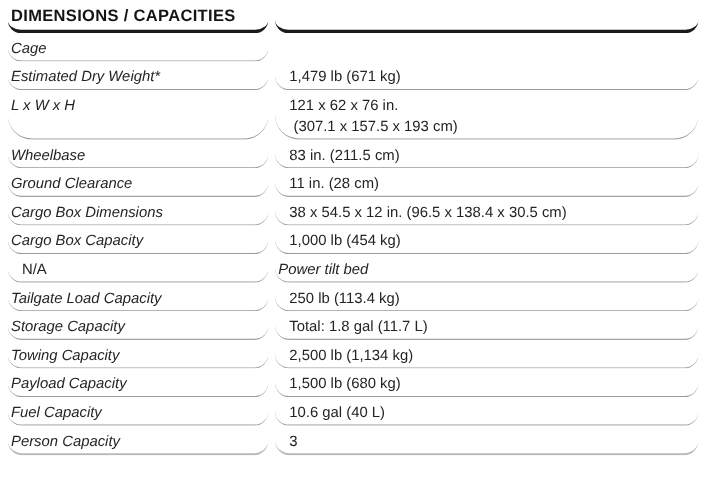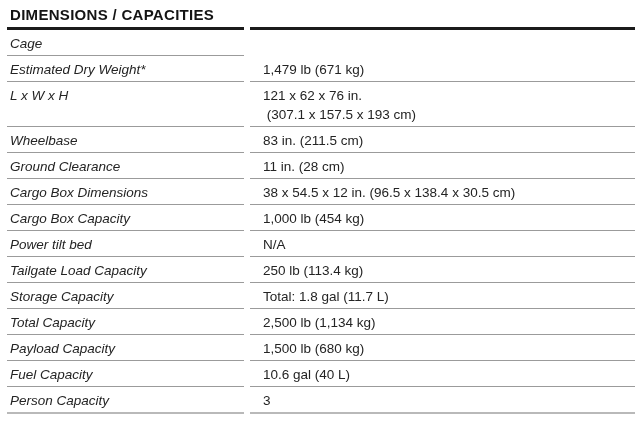--- a/index.html
+++ b/index.html
@@ -3,21 +3,21 @@
 <meta charset="utf-8">
 <style>
   :root {
     --text: #242424;
     --header-text: #141414;
     --header-rule: #1b1b1b;
     --row-rule: #9b9b9b;
     --bottom-rule: #b9b9b9;
     --bg: #ffffff;
   }
-  * { box-sizing: border-box; margin: 0; padding: 0; }
+  * { box-sizing: border-box; margin: 0; padding: 0; border-radius: 24px; }
   html, body {
     width: 641px;
     height: 434px;
     background: var(--bg);
     font-family: "Liberation Sans", sans-serif;
     overflow: hidden;
   }
   .sheet {
     padding: 6px 0 0 7px;
     width: 641px;
@@ -93,33 +93,33 @@
       </div>
       <div class="grid-row spec-row">
         <div class="cell label">Cargo Box Dimensions</div>
         <div class="cell value">38 x 54.5 x 12 in. (96.5 x 138.4 x 30.5 cm)</div>
       </div>
       <div class="grid-row spec-row">
         <div class="cell label">Cargo Box Capacity</div>
         <div class="cell value">1,000 lb (454 kg)</div>
       </div>
       <div class="grid-row spec-row">
+        <div class="cell value">N/A</div>
         <div class="cell label">Power tilt bed</div>
-        <div class="cell value">N/A</div>
       </div>
       <div class="grid-row spec-row">
         <div class="cell label">Tailgate Load Capacity</div>
         <div class="cell value">250 lb (113.4 kg)</div>
       </div>
       <div class="grid-row spec-row">
         <div class="cell label">Storage Capacity</div>
         <div class="cell value">Total: 1.8 gal (11.7 L)</div>
       </div>
       <div class="grid-row spec-row">
-        <div class="cell label">Total Capacity</div>
+        <div class="cell label">Towing Capacity</div>
         <div class="cell value">2,500 lb (1,134 kg)</div>
       </div>
       <div class="grid-row spec-row">
         <div class="cell label">Payload Capacity</div>
         <div class="cell value">1,500 lb (680 kg)</div>
       </div>
       <div class="grid-row spec-row">
         <div class="cell label">Fuel Capacity</div>
         <div class="cell value">10.6 gal (40 L)</div>
       </div>

